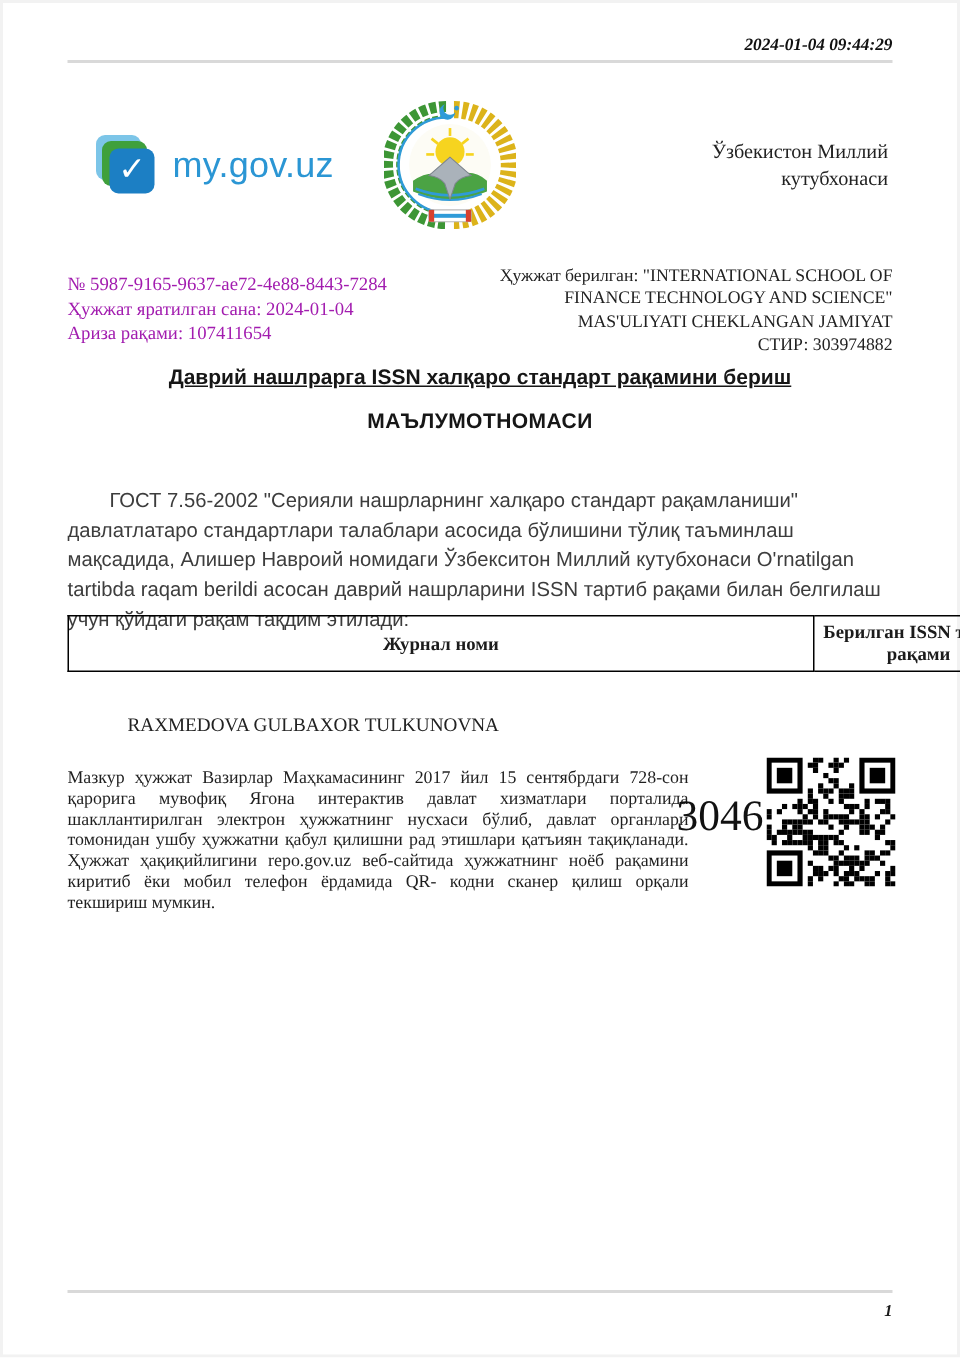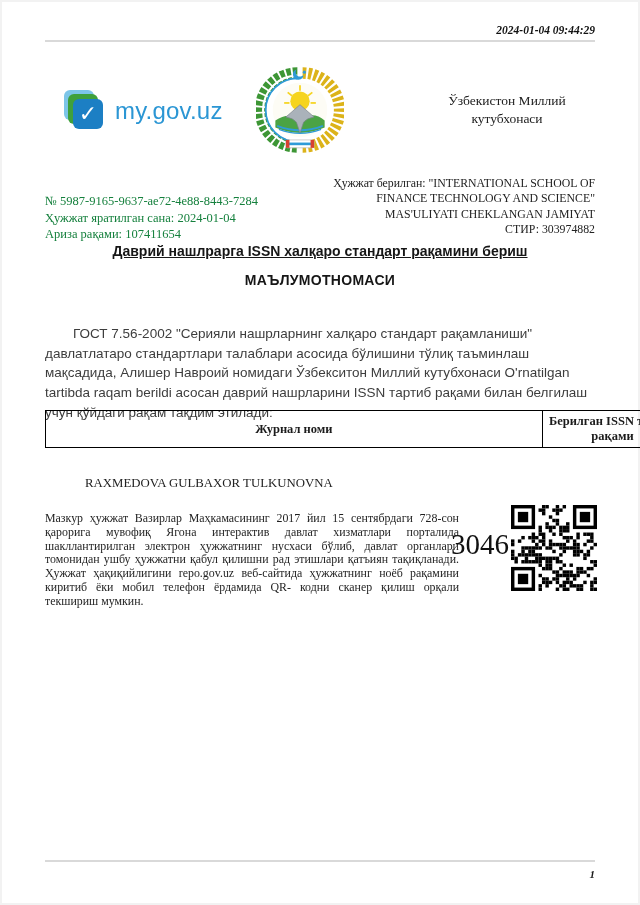--- a/index.html
+++ b/index.html
@@ -23,25 +23,25 @@
   .logo-icon{position:relative;width:42px;height:42px;}
   .logo-sq{position:absolute;width:30px;height:30px;border-radius:6px;}
   .sq-back{left:0;top:0;background:#7cc5e8;}
   .sq-mid{left:4px;top:4px;background:#3fa03c;}
   .sq-front{left:9px;top:9px;background:#1c7fc4;display:flex;align-items:center;justify-content:center;}
   .sq-front .check{color:#fff;font-size:22px;line-height:1;font-family:"DejaVu Sans",sans-serif;}
   .logo-text{font-family:"Liberation Sans",sans-serif;font-size:24px;font-weight:500;color:var(--accent-blue);letter-spacing:.2px;}
 
   .emblem{position:absolute;top:66px;left:256px;width:88px;height:88px;}
 
-  .library-name{position:absolute;top:92px;right:48px;width:170px;text-align:center;
+  .library-name{position:absolute;top:92px;right:48px;width:170px;text-align:right;
                 font:13.5px/1.35 "Liberation Serif",serif;color:#222;}
 
   
-  .doc-info-left{position:absolute;top:193px;left:45px;font:12.5px/1.33 "Liberation Serif",serif;color:#15803d;}
+  .doc-info-left{position:absolute;top:181px;left:45px;font:12.5px/1.33 "Liberation Serif",serif;color:#a21caf;}
   .doc-info-right{position:absolute;top:176px;right:45px;width:292px;text-align:right;
                   font:11.8px/1.3 "Liberation Serif",serif;color:#222;}
 
   
   .doc-title{position:absolute;top:243px;left:0;width:100%;text-align:center;
              font:bold 14px "Liberation Sans",sans-serif;color:#161616;text-decoration:underline;}
   .doc-subtitle{position:absolute;top:272px;left:0;width:100%;text-align:center;
              font:bold 14px "Liberation Sans",sans-serif;color:#161616;letter-spacing:.3px;}
 
   

